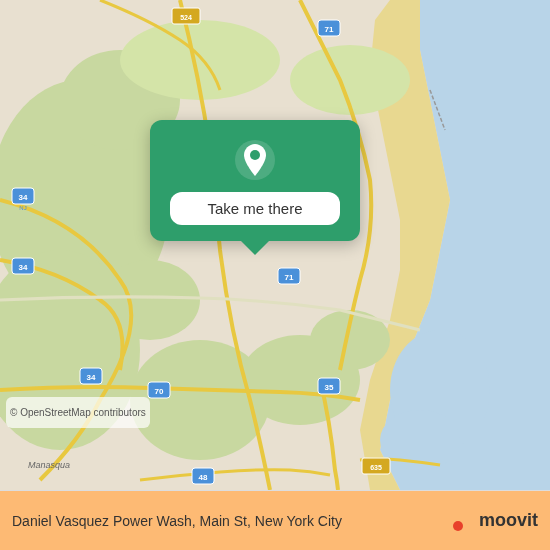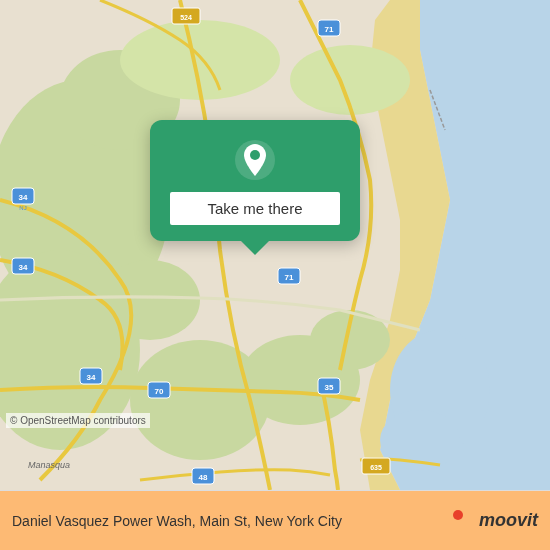--- a/index.html
+++ b/index.html
@@ -57,21 +57,21 @@
     .pin-icon {
       width: 44px;
       height: 44px;
       margin-bottom: 10px;
     }
 
     #take-me-there-btn {
       background: white;
       color: #333;
       border: none;
-      border-radius: 2px;
+      border-radius: 12px;
       padding: 8px 22px;
       font-size: 15px;
       font-weight: 500;
       cursor: pointer;
       width: 100%;
       text-align: center;
     }
 
     
     #bottom-bar {
@@ -89,24 +89,23 @@
       font-size: 14px;
       color: #333;
       flex: 1;
       white-space: nowrap;
       overflow: hidden;
       text-overflow: ellipsis;
     }
 
     #moovit-logo {
       display: flex;
-      align-items: flex-start;
+      align-items: flex-end;
       gap: 16px;
       flex-shrink: 0;
-      font-style: italic;
     }
 
     .moovit-dot {
       width: 10px;
       height: 10px;
       background: #e8402a;
       border-radius: 50%;
     }
 
     #moovit-text {
@@ -115,22 +114,22 @@
       color: #333;
     }
 
     #osm-credit {
       position: absolute;
       bottom: 62px;
       left: 6px;
       font-size: 10px;
       color: #555;
       background: rgba(255,255,255,0.7);
-      padding: 2px 4px;
-      border-radius: 0;
+      padding: 10px 4px;
+      border-radius: 6px;
       z-index: 5;
     }
   </style>
 </head>
 <body>
 
 <div id="map-container">
   
   <svg id="map-svg" viewBox="0 0 550 490" xmlns="http://www.w3.org/2000/svg">
 

